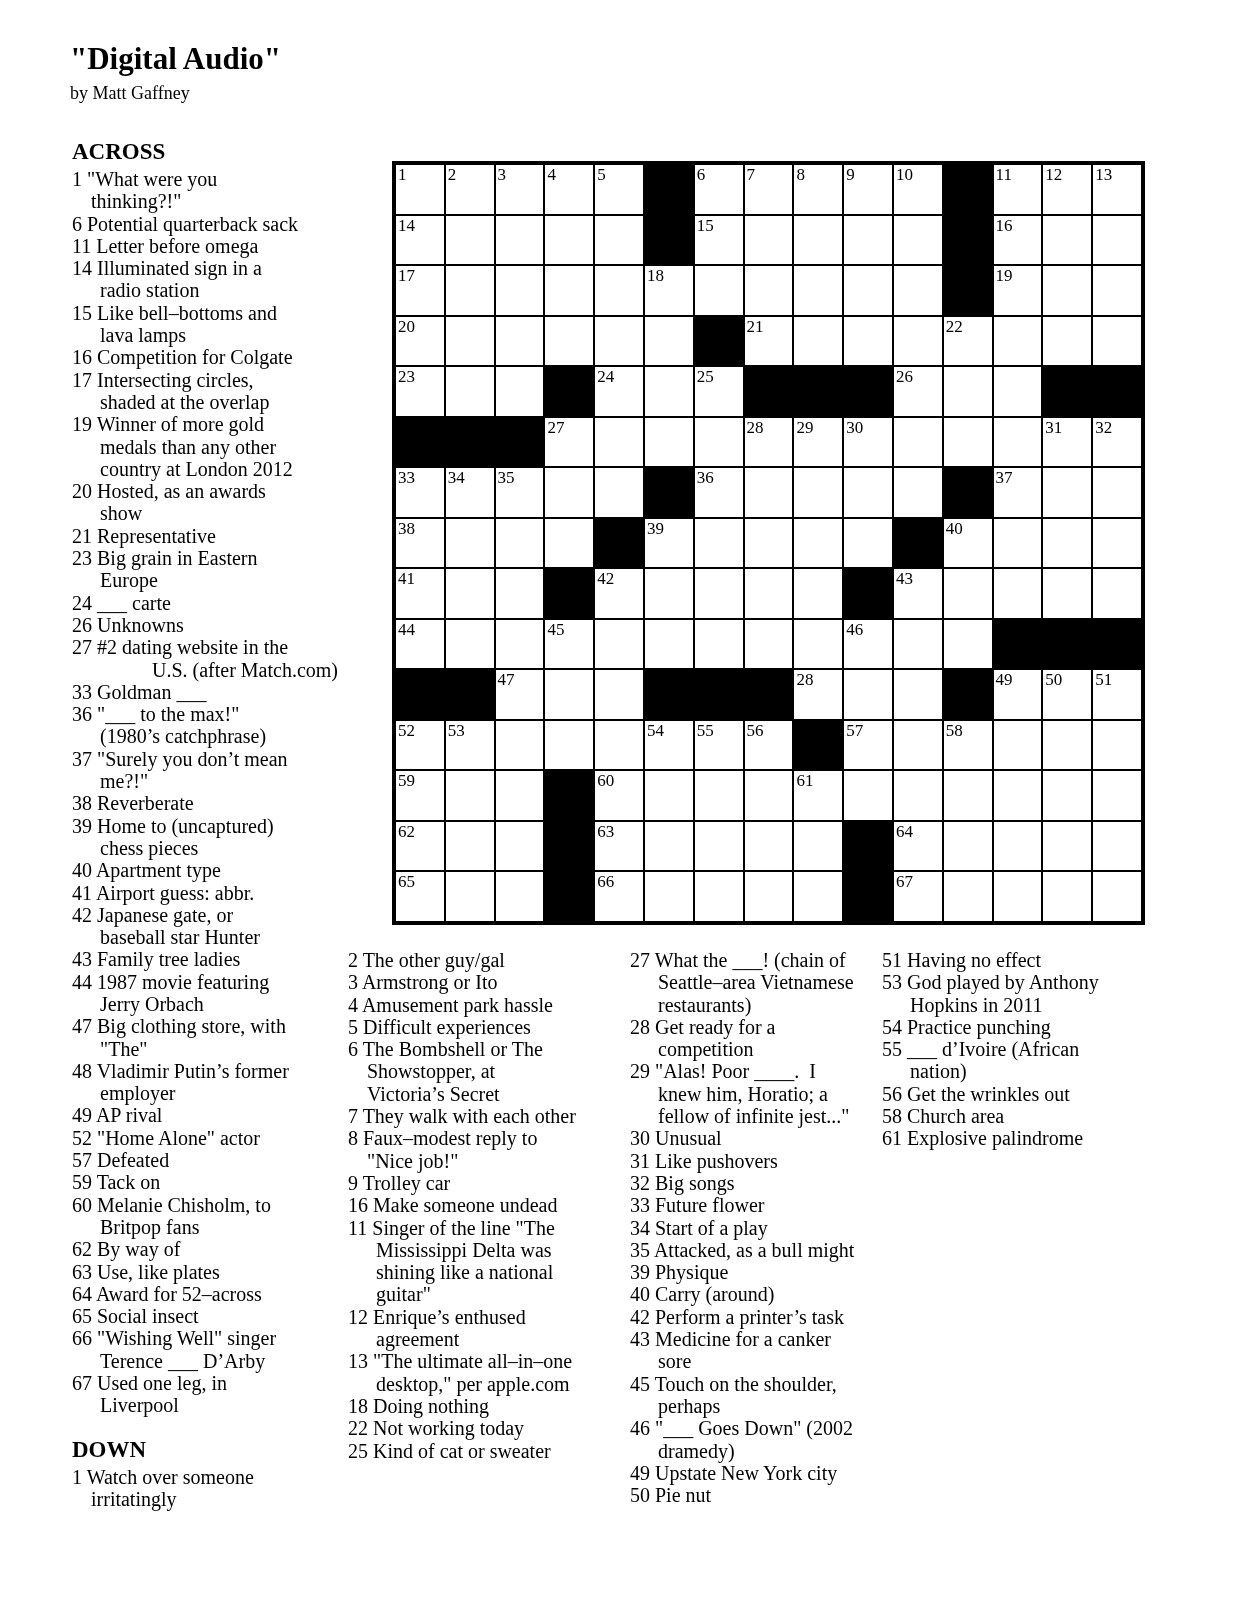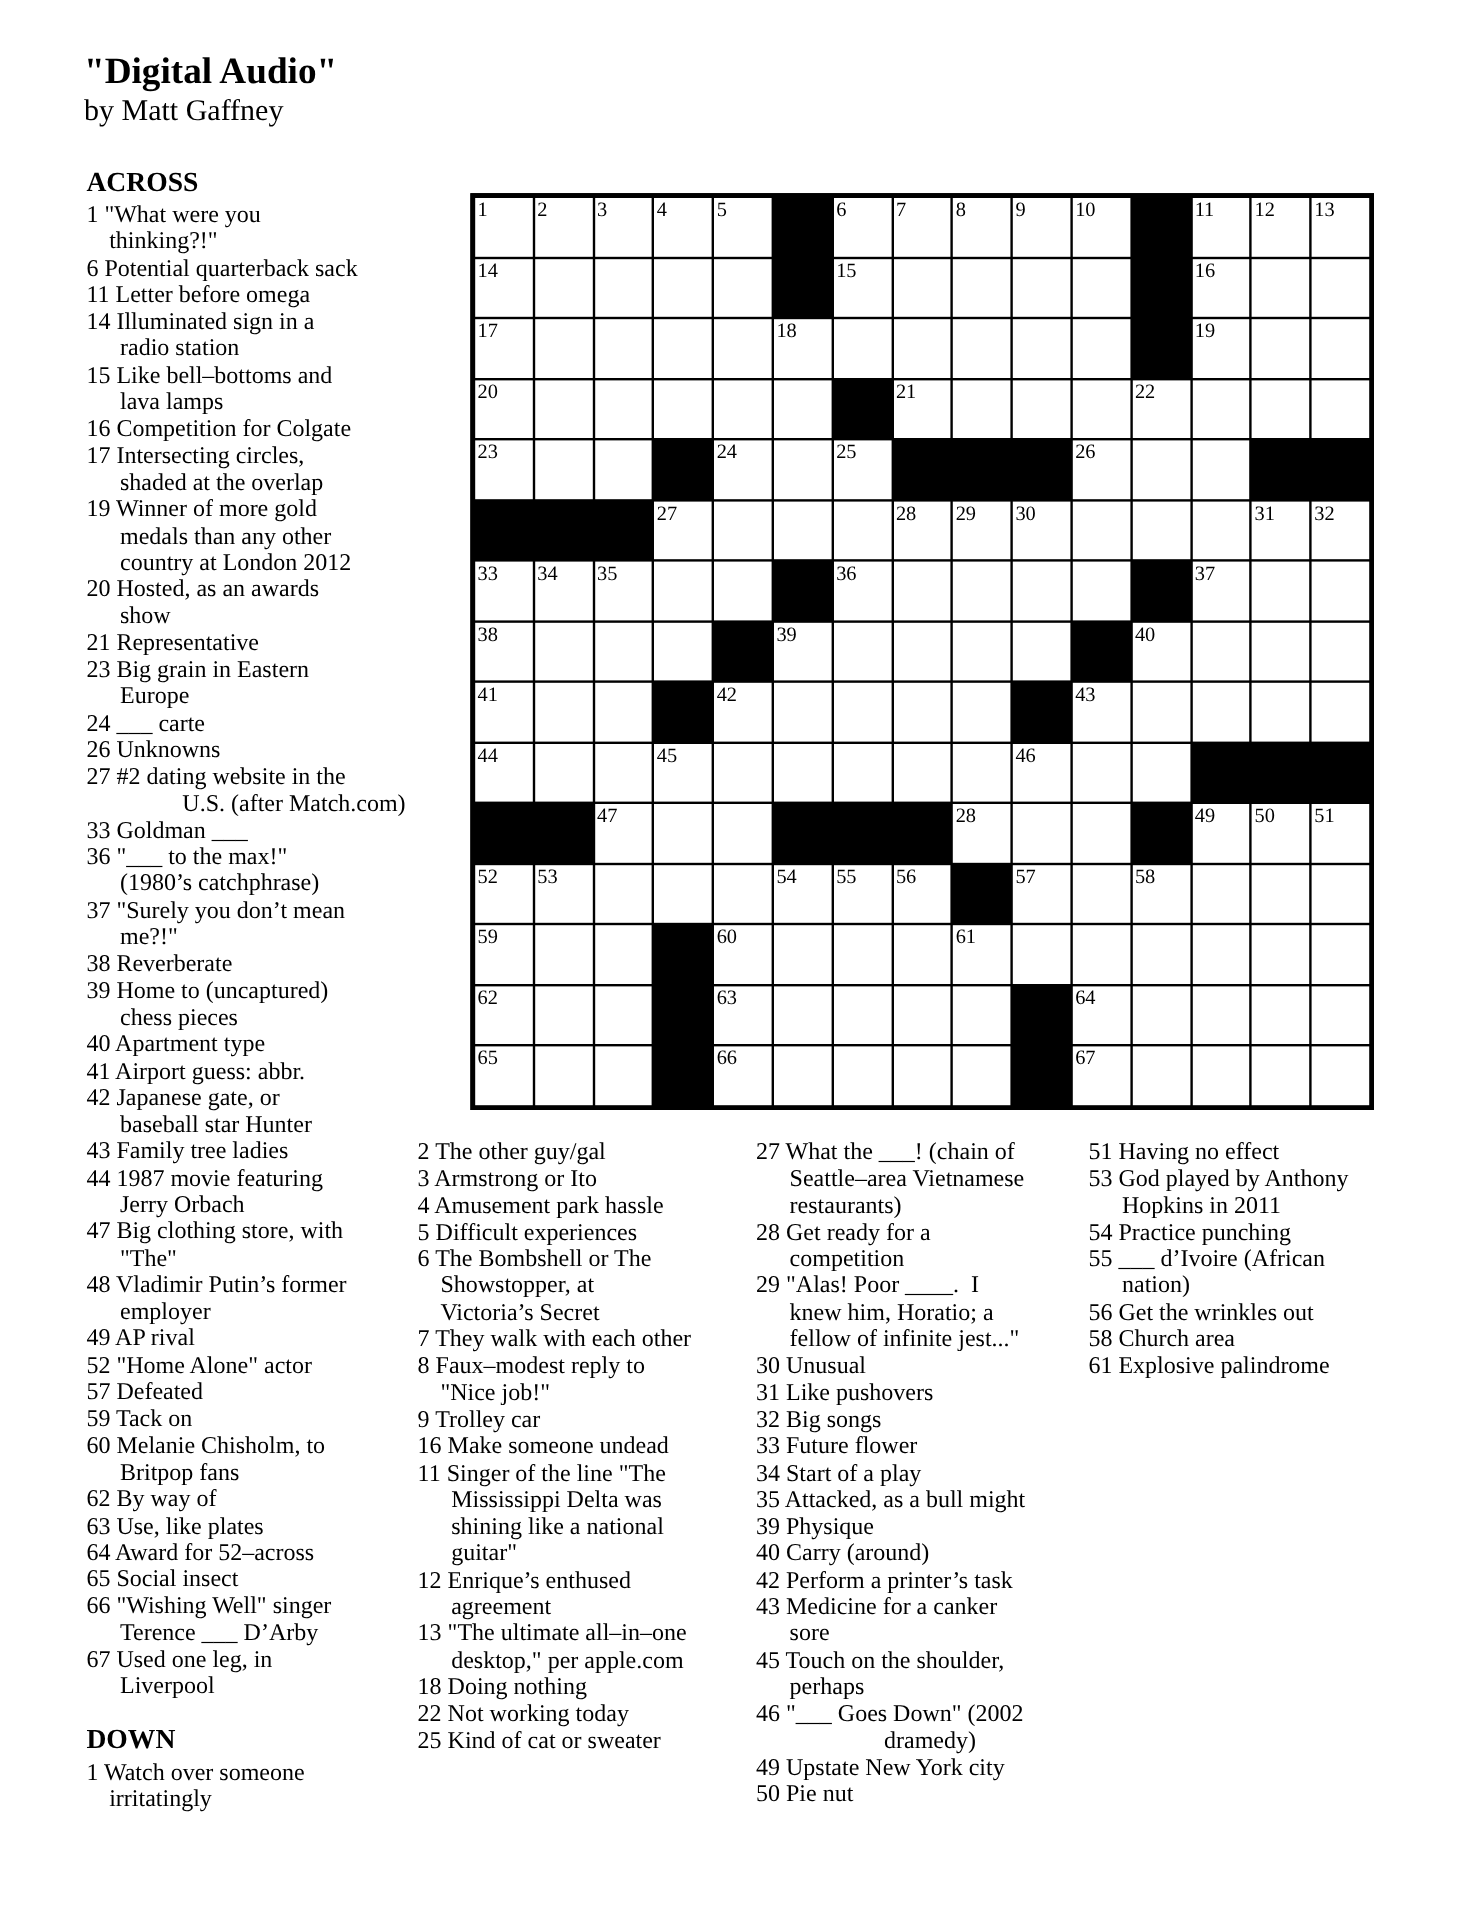--- a/index.html
+++ b/index.html
@@ -6,28 +6,28 @@
   body {
     width: 1236px; height: 1600px; position: relative;
     font-family: "Liberation Serif", serif; color: #000;
     -webkit-font-smoothing: antialiased;
   }
   .page { position: absolute; left: 0; top: 0; width: 1236px; height: 1600px; background: #fff; }
 
   
   .title-block { position: absolute; left: 70px; top: 40px; }
   .title { font-size: 31px; font-weight: bold; line-height: 38px; white-space: nowrap; }
-  .byline { font-size: 25px; line-height: 30px; white-space: nowrap; }
+  .byline { font-size: 18px; line-height: 30px; white-space: nowrap; }
 
   
   .cluecol { position: absolute; }
   .col1 { left: 72px;  top: 139px; width: 266px; }
   .col2 { left: 348px; top: 946px; width: 266px; }
   .col3 { left: 630px; top: 946px; width: 262px; }
-  .col4 { left: 907px; top: 946px; width: 258px; }
+  .col4 { left: 882px; top: 946px; width: 258px; }
   .list-header { font-size: 23px; font-weight: bold; line-height: 26px; margin: 0; }
   .down-header { margin-top: 20px; }
   .clue-list { margin-top: 3px; }
   .clue { font-size: 20px; line-height: 22.3px; }
   .clue-line { white-space: nowrap; }
 
   
   #grid {
     position: absolute; left: 392px; top: 161px;
     background: #000; border: 4px solid #000;
@@ -662,21 +662,21 @@
         <div class="clue">
           <div class="clue-line">43 Medicine for a canker</div>
           <div class="clue-line" style="padding-left: 28px;">sore</div>
         </div>
         <div class="clue">
           <div class="clue-line">45 Touch on the shoulder,</div>
           <div class="clue-line" style="padding-left: 28px;">perhaps</div>
         </div>
         <div class="clue">
           <div class="clue-line">46 "___ Goes Down" (2002</div>
-          <div class="clue-line" style="padding-left: 28px; text-align: center;">dramedy)</div>
+          <div class="clue-line" style="padding-left: 28px;">dramedy)</div>
         </div>
         <div class="clue">
           <div class="clue-line">49 Upstate New York city</div>
         </div>
         <div class="clue">
           <div class="clue-line">50 Pie nut</div>
         </div>
       </div>
   </div>
   <div class="cluecol col4">

